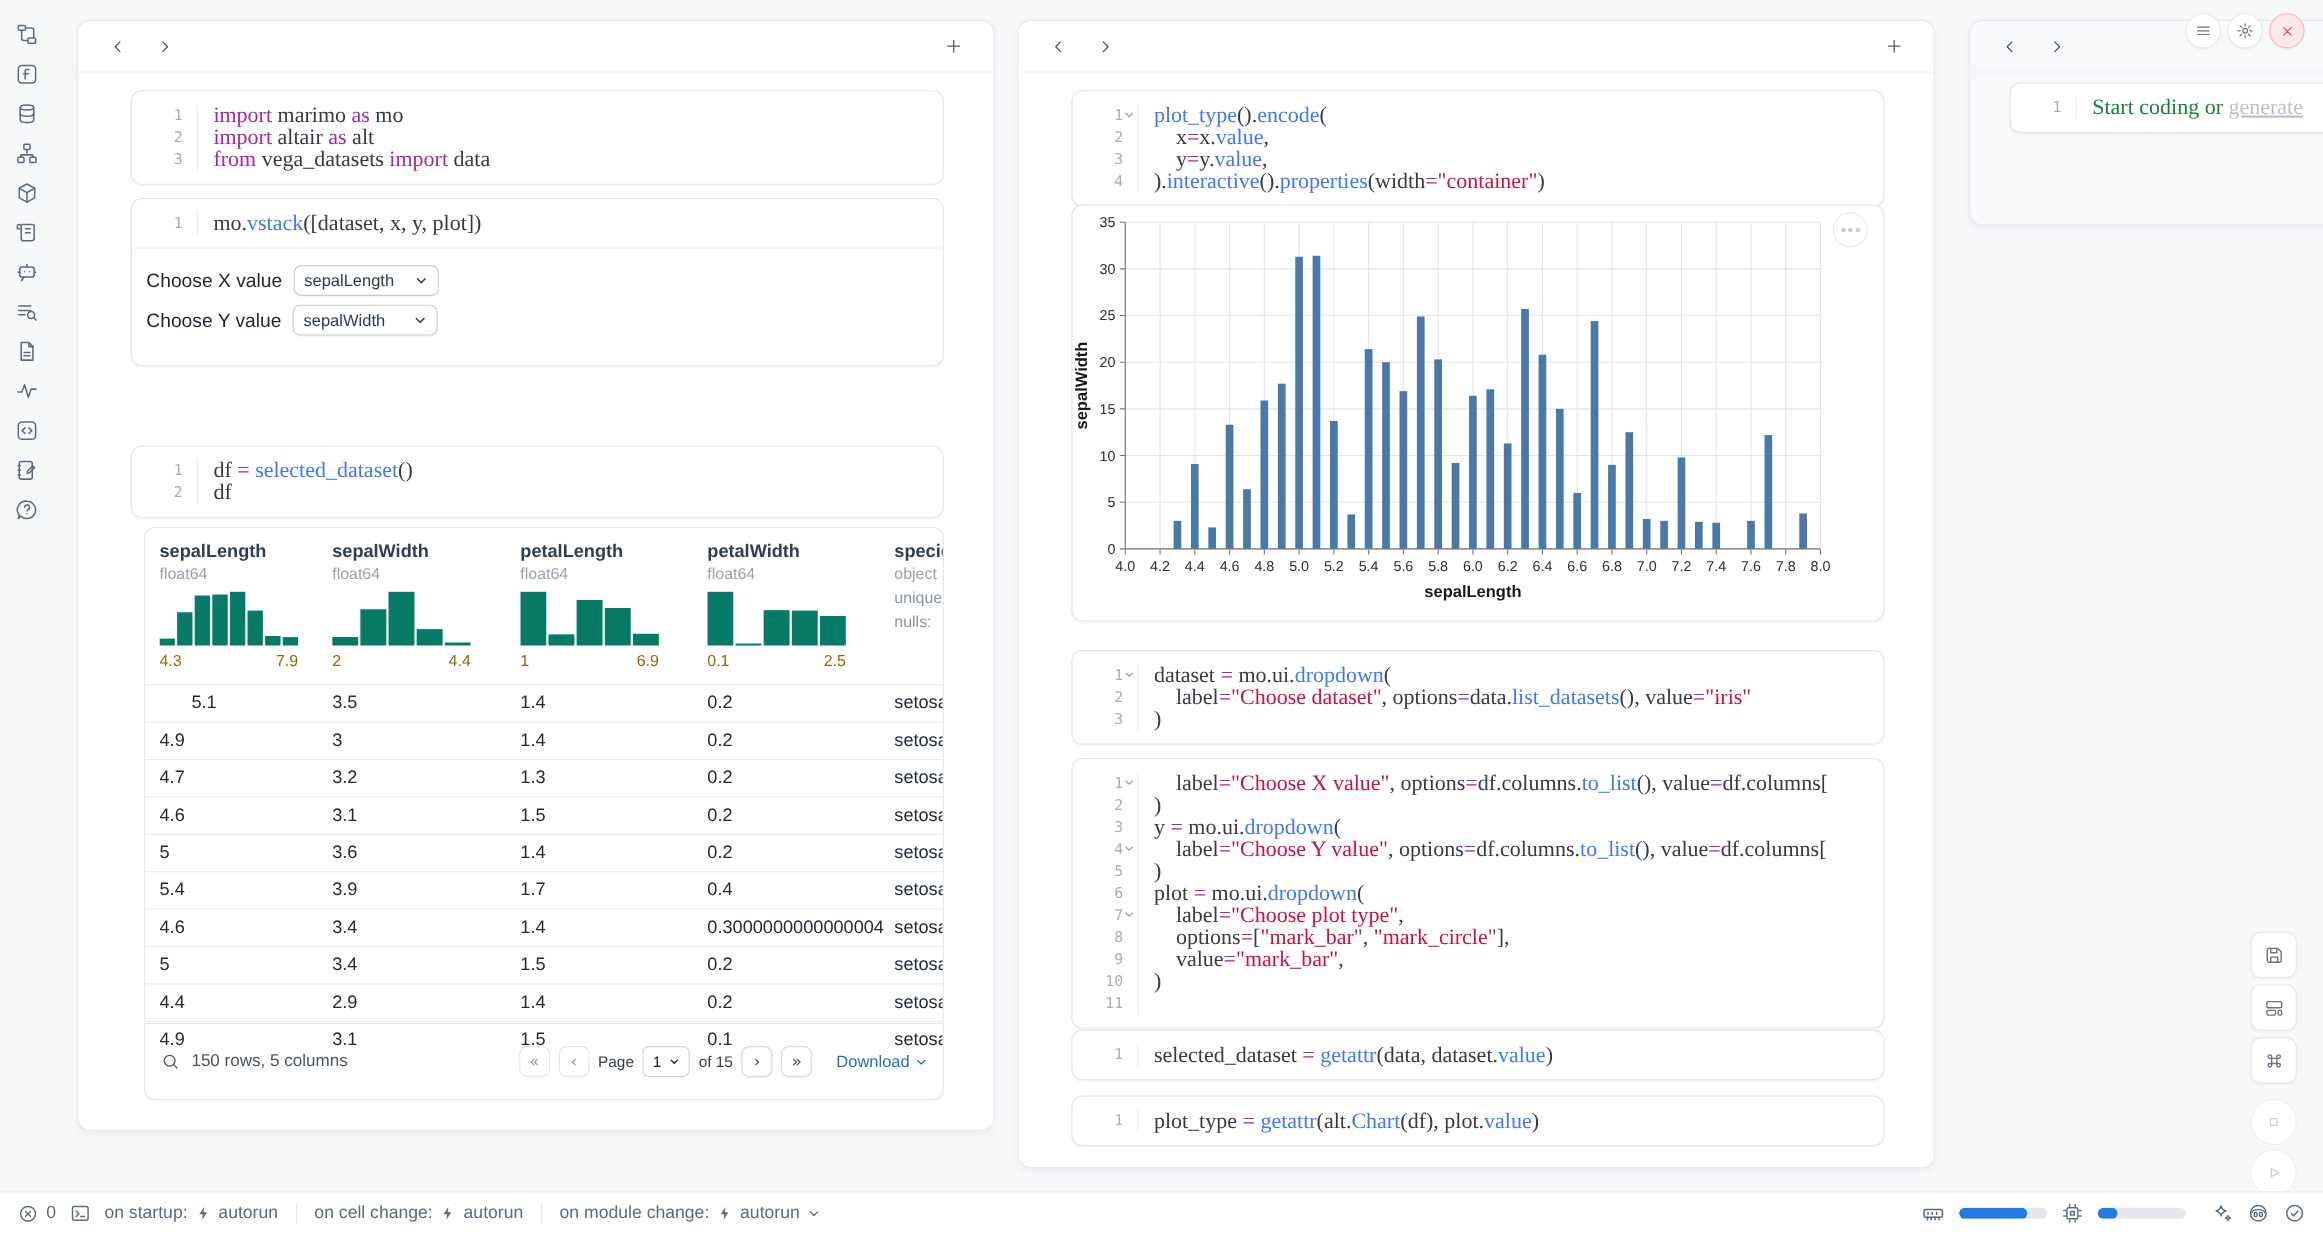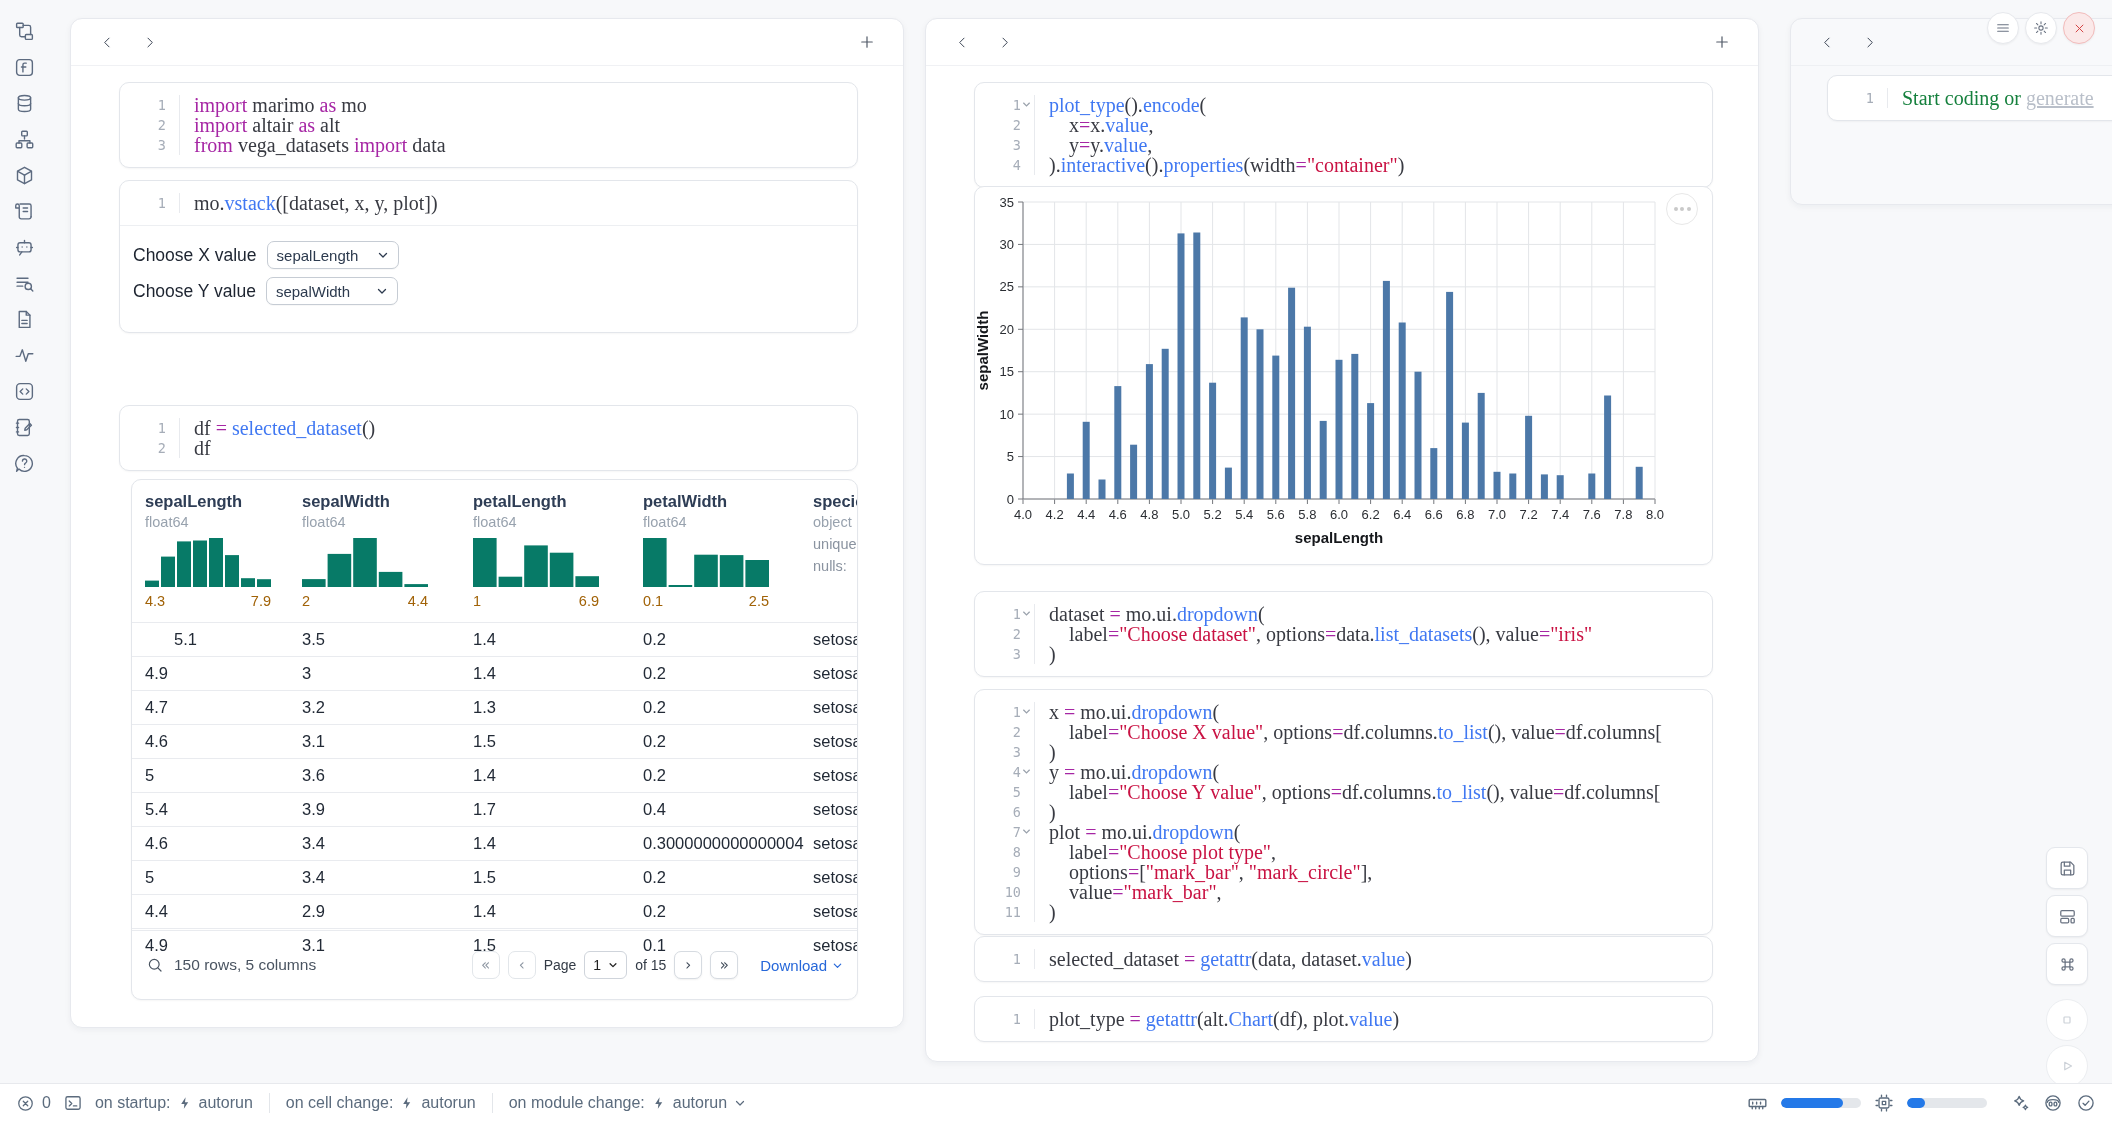--- a/index.html
+++ b/index.html
@@ -690,21 +690,20 @@
             <div class="lnum">6</div>
             <div class="lnum">7<span class="fold"><svg width="9" height="9" viewBox="0 0 10 10">
                   <path d="M1.5 3l3.5 3.5L8.5 3" fill="none" stroke="#9aa2ac" stroke-width="1.4"></path>
                 </svg></span></div>
             <div class="lnum">8</div>
             <div class="lnum">9</div>
             <div class="lnum">10</div>
             <div class="lnum">11</div>
           </div>
           <div class="codecol">
-            <div class="cline"><span class="tk-p">x </span><span class="tk-o">=</span><span class="tk-p"> mo.ui.</span><span class="tk-f">dropdown</span><span class="tk-p">(</span></div>
             <div class="cline"><span class="tk-p">    label</span><span class="tk-o">=</span><span class="tk-s">"Choose X value"</span><span class="tk-p">, options</span><span class="tk-o">=</span><span class="tk-p">df.columns.</span><span class="tk-f">to_list</span><span class="tk-p">(), value</span><span class="tk-o">=</span><span class="tk-p">df.columns[</span></div>
             <div class="cline"><span class="tk-p">)</span></div>
             <div class="cline"><span class="tk-p">y </span><span class="tk-o">=</span><span class="tk-p"> mo.ui.</span><span class="tk-f">dropdown</span><span class="tk-p">(</span></div>
             <div class="cline"><span class="tk-p">    label</span><span class="tk-o">=</span><span class="tk-s">"Choose Y value"</span><span class="tk-p">, options</span><span class="tk-o">=</span><span class="tk-p">df.columns.</span><span class="tk-f">to_list</span><span class="tk-p">(), value</span><span class="tk-o">=</span><span class="tk-p">df.columns[</span></div>
             <div class="cline"><span class="tk-p">)</span></div>
             <div class="cline"><span class="tk-p">plot </span><span class="tk-o">=</span><span class="tk-p"> mo.ui.</span><span class="tk-f">dropdown</span><span class="tk-p">(</span></div>
             <div class="cline"><span class="tk-p">    label</span><span class="tk-o">=</span><span class="tk-s">"Choose plot type"</span><span class="tk-p">,</span></div>
             <div class="cline"><span class="tk-p">    options</span><span class="tk-o">=</span><span class="tk-p">[</span><span class="tk-s">"mark_bar"</span><span class="tk-p">, </span><span class="tk-s">"mark_circle"</span><span class="tk-p">],</span></div>
             <div class="cline"><span class="tk-p">    value</span><span class="tk-o">=</span><span class="tk-s">"mark_bar"</span><span class="tk-p">,</span></div>
             <div class="cline"><span class="tk-p">)</span></div>

